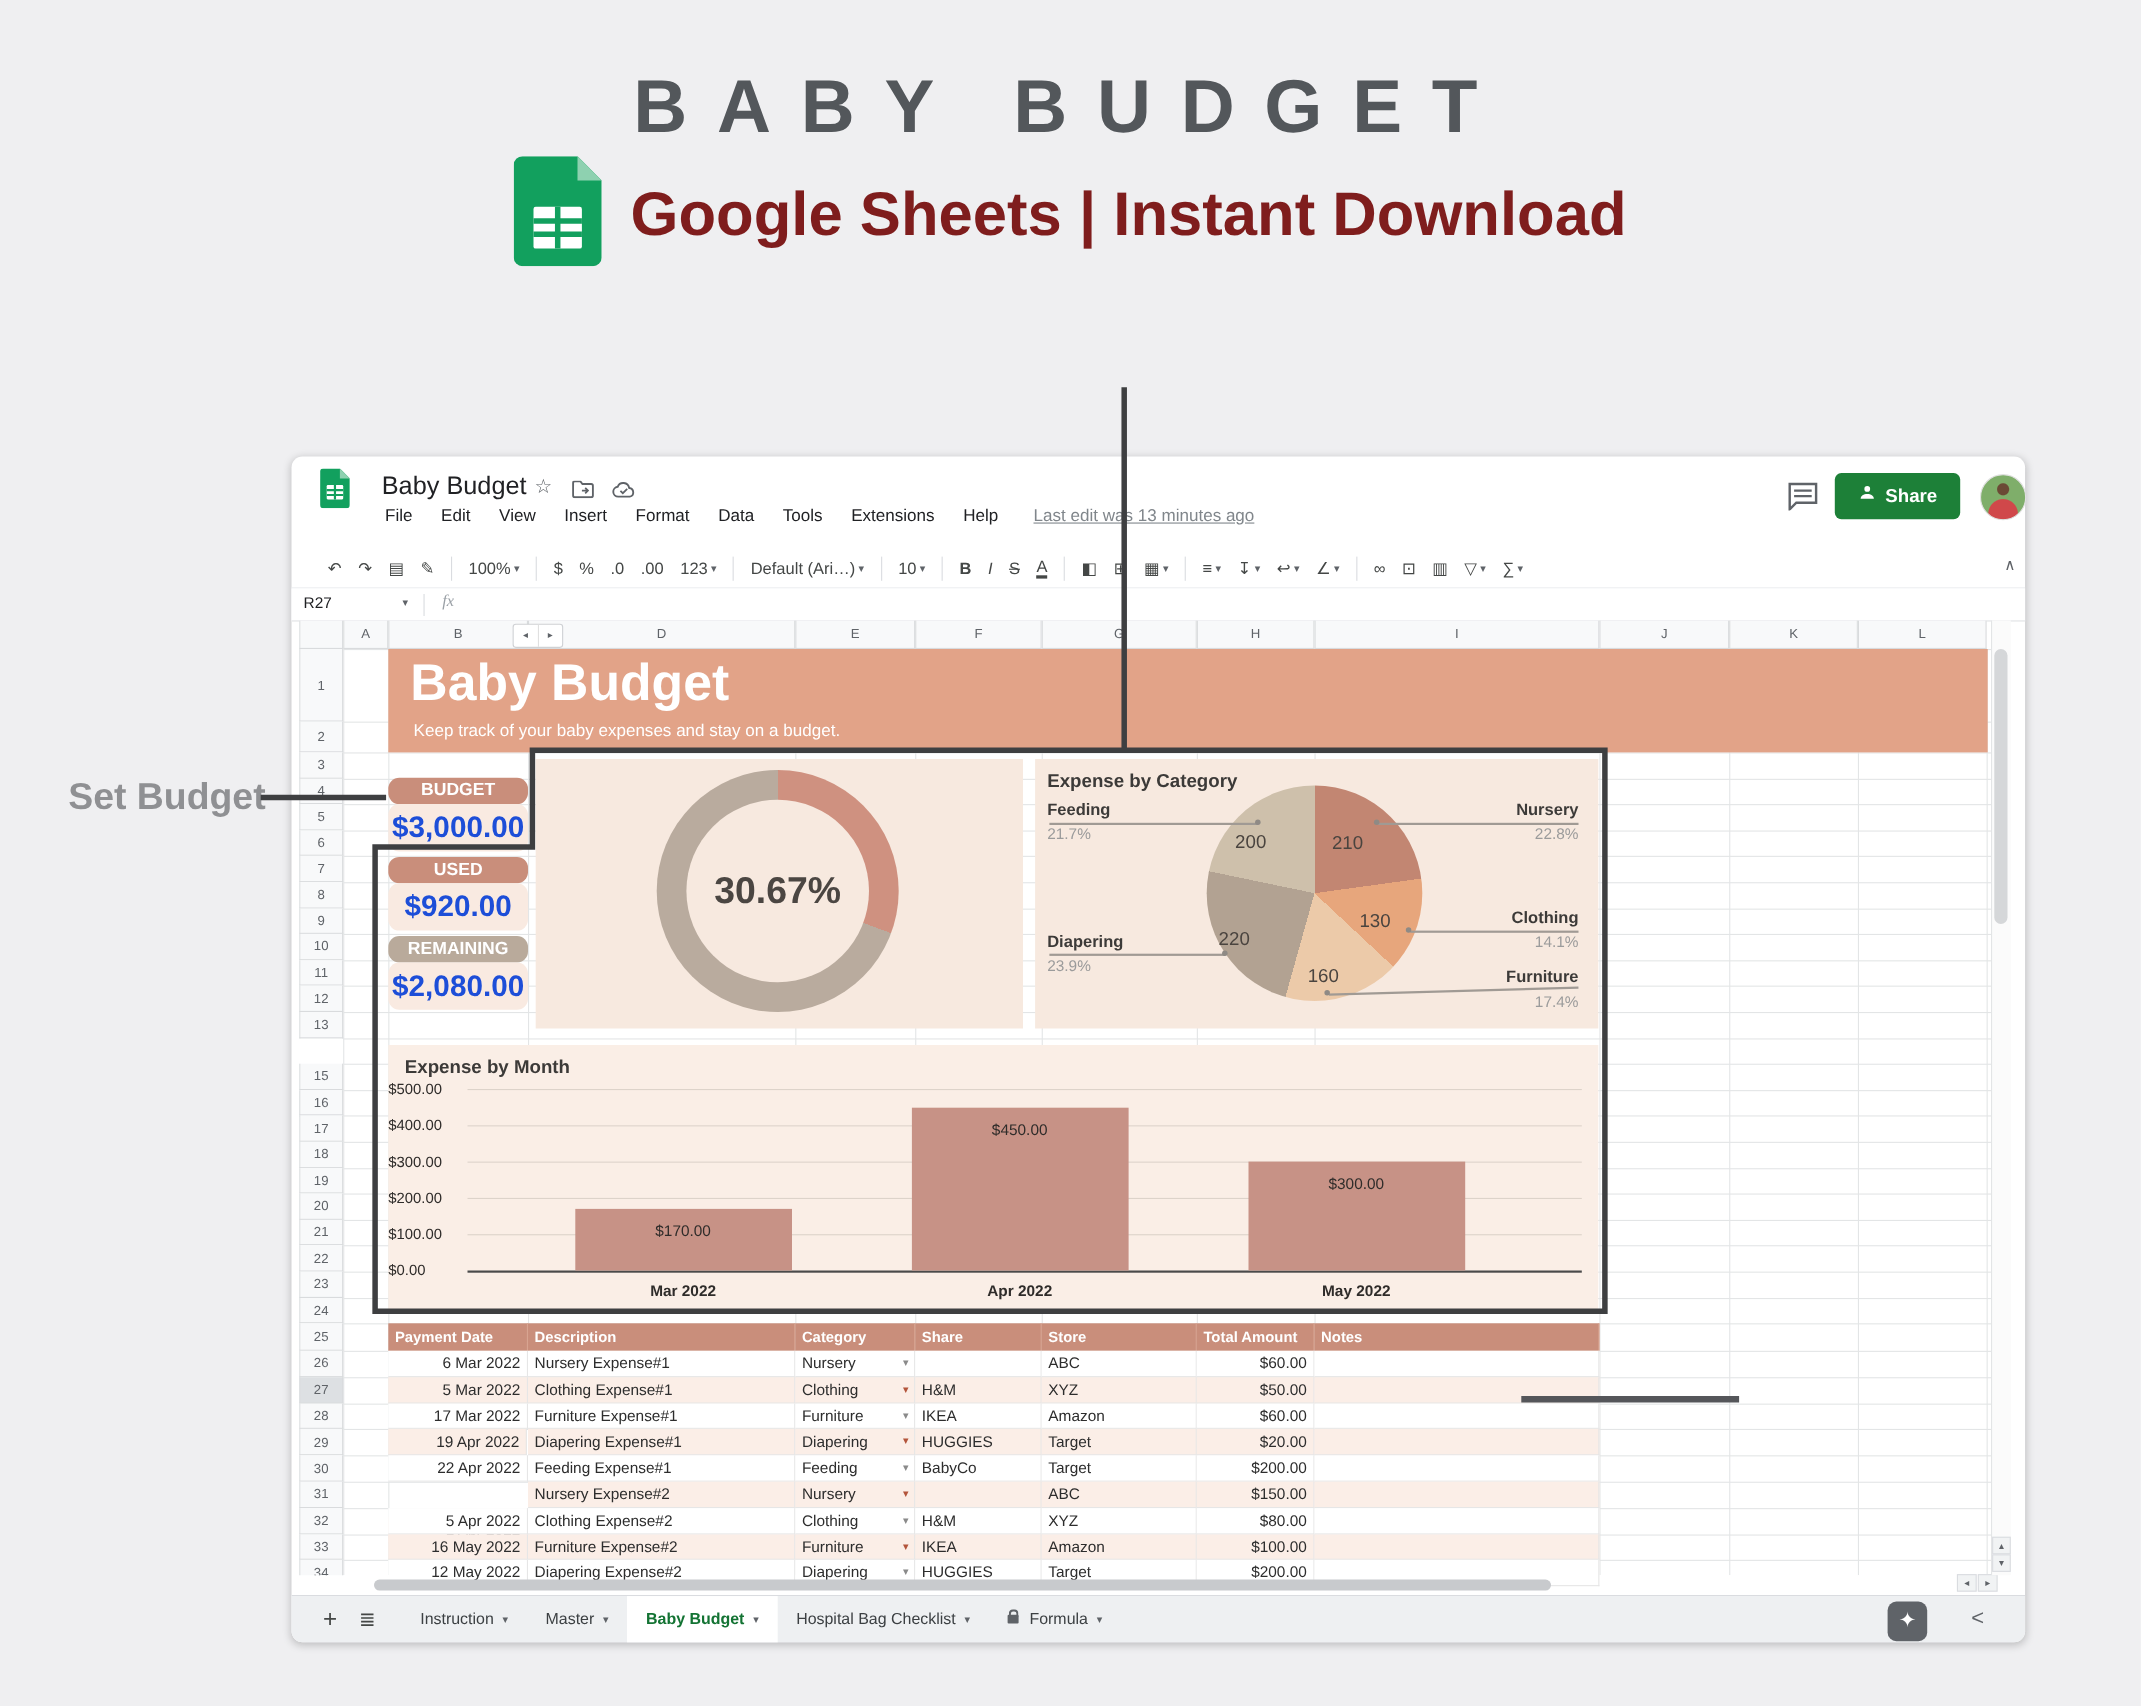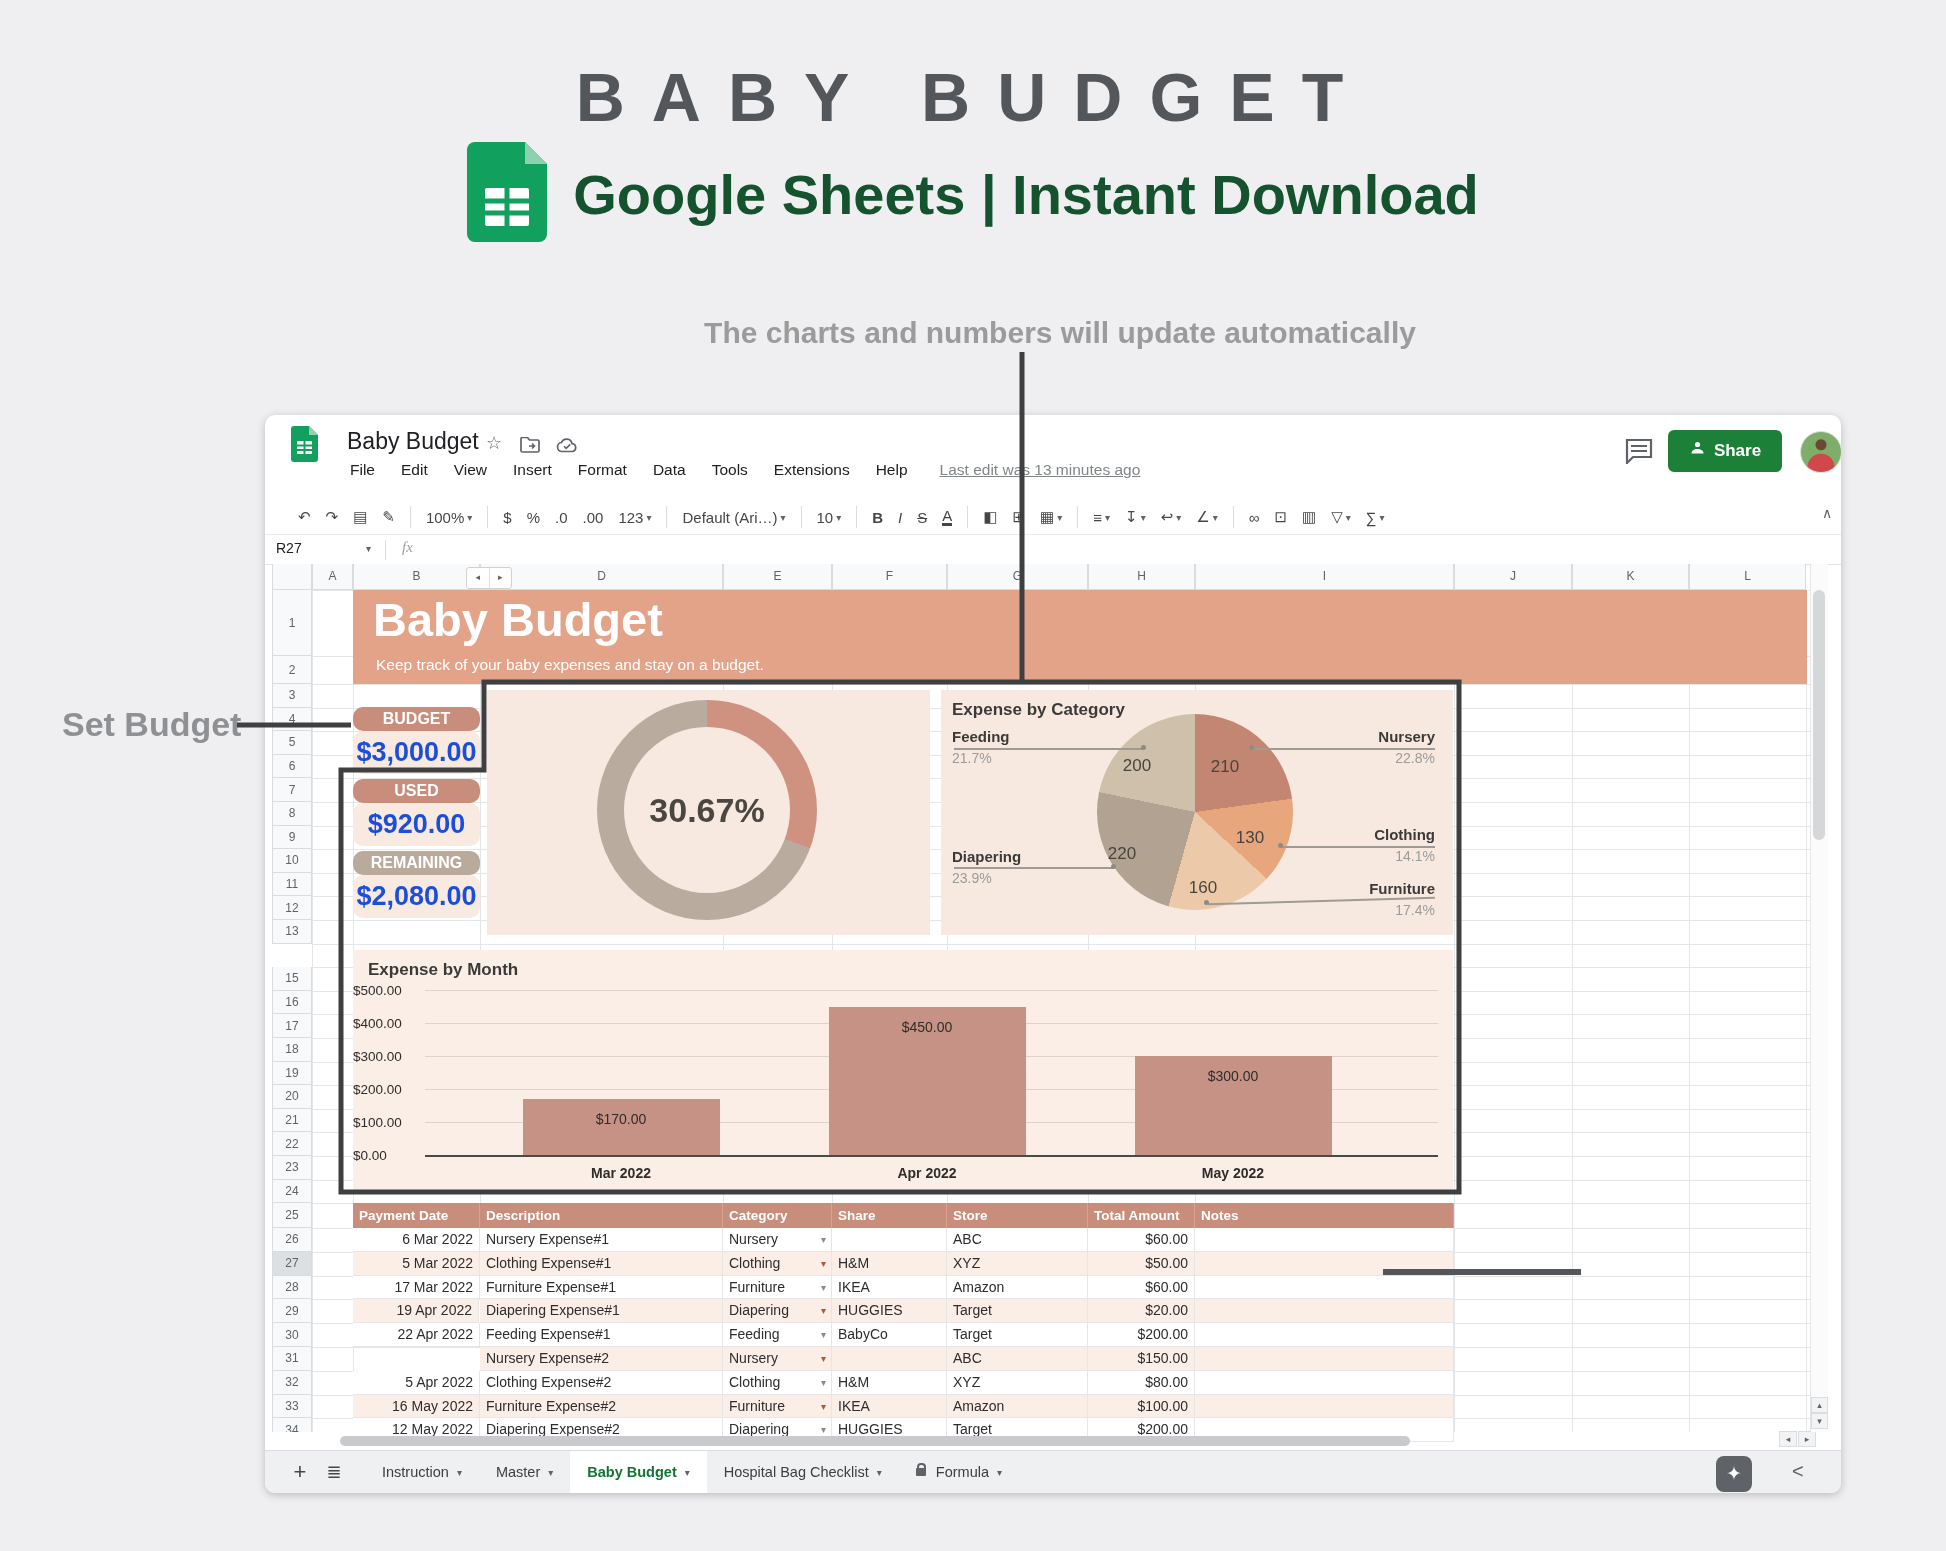--- a/index.html
+++ b/index.html
@@ -3,21 +3,21 @@
 <meta charset="utf-8">
 <style>
   html,body{margin:0;padding:0;background:#efeff1;}
   body{width:1946px;height:1551px;font-family:"Liberation Sans","DejaVu Sans",sans-serif;position:relative;overflow:hidden;}
   .abs{position:absolute;}
   #canvas{position:absolute;left:0;top:0;width:1946px;height:1551px;}
 
   
   .page-title{left:0;right:0;top:58px;text-align:center;font-size:68px;font-weight:800;letter-spacing:27px;color:#53575b;}
   .logo-row{left:0;right:0;top:142px;display:flex;justify-content:center;align-items:center;gap:26px;}
-  .page-subtitle{font-size:56px;font-weight:700;color:#14532d;}
+  .page-subtitle{font-size:56px;font-weight:700;color:#7f1d1d;}
   .anno{color:#9b9b9b;font-weight:700;}
   .anno-top{left:660px;top:316px;width:800px;text-align:center;font-size:30px;}
   .anno-left{left:62px;top:705px;font-size:34px;color:#8f9093;}
   .anno-right{left:1596px;top:1254px;font-size:34px;color:#9b9b9b;}
 
   
   .win{left:265px;top:415px;width:1576px;height:1078px;background:#fff;border-radius:10px;box-shadow:0 2px 8px rgba(0,0,0,.22);}
   .doc-title{left:347px;top:428px;font-size:23px;color:#202124;}
   .tb-ico{color:#5f6368;font-size:18px;top:432px;}
   .menu-bar{left:350px;top:461px;display:flex;gap:26px;font-size:15.5px;color:#202124;}
@@ -119,21 +119,20 @@
         <rect x="18" y="46" width="44" height="38" fill="#fff" rx="2"></rect>
         <g stroke="#12a05e" stroke-width="5">
           <line x1="18" y1="59" x2="62" y2="59"></line>
             <line x1="18" y1="71" x2="62" y2="71"></line>
           <line x1="40" y1="46" x2="40" y2="84"></line>
         </g>
       </svg>
     </span>
     <span class="page-subtitle">Google Sheets | Instant Download</span>
   </div>
-  <div class="abs anno anno-top">The charts and numbers will update automatically</div>
   <div class="abs anno anno-left">Set Budget</div>
   <div class="abs anno anno-right">Log Expense</div>
 
   <div class="abs win"></div>
 
   <span class="abs" style="left:291px;top:426px;">
     <svg width="27" height="36" viewBox="0 0 27 36">
       <path d="M3 0 h15 l9 9 v24 a3 3 0 0 1 -3 3 h-21 a3 3 0 0 1 -3 -3 v-30 a3 3 0 0 1 3 -3 z" fill="#12a05e"></path>
       <path d="M18 0 l9 9 h-9 z" fill="#8ed1b0"></path>
       <rect x="6" y="15" width="15" height="13" fill="#fff" rx="1"></rect>

